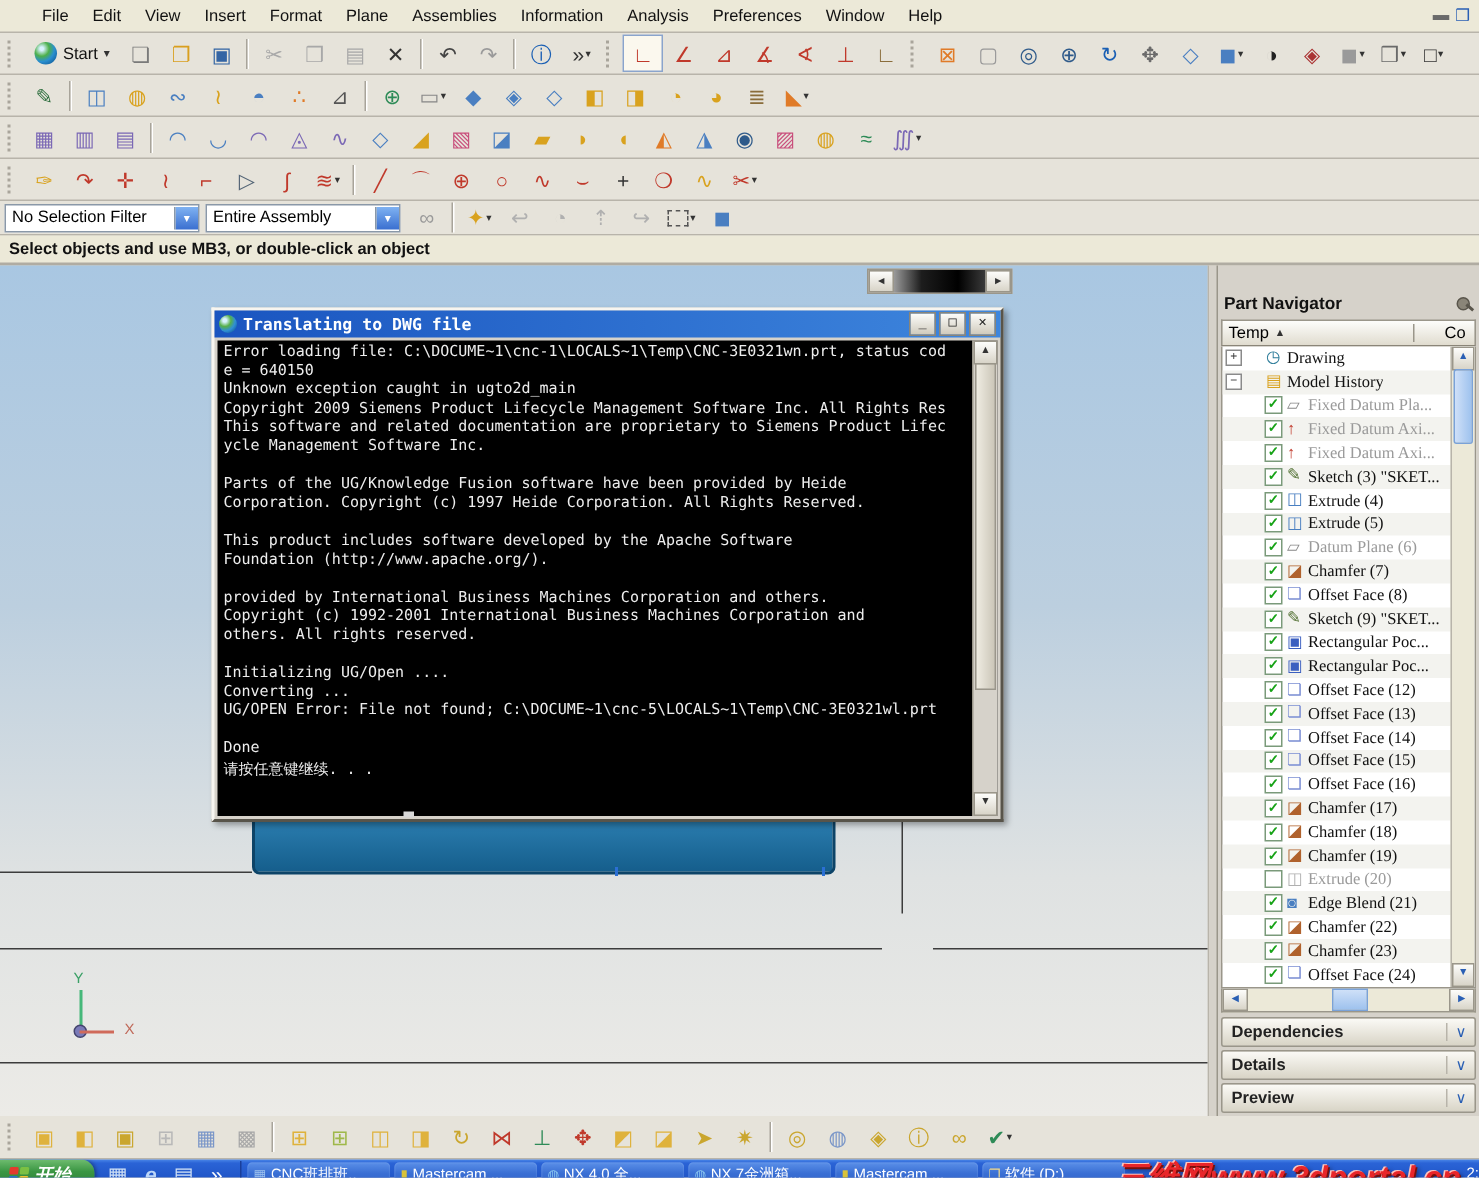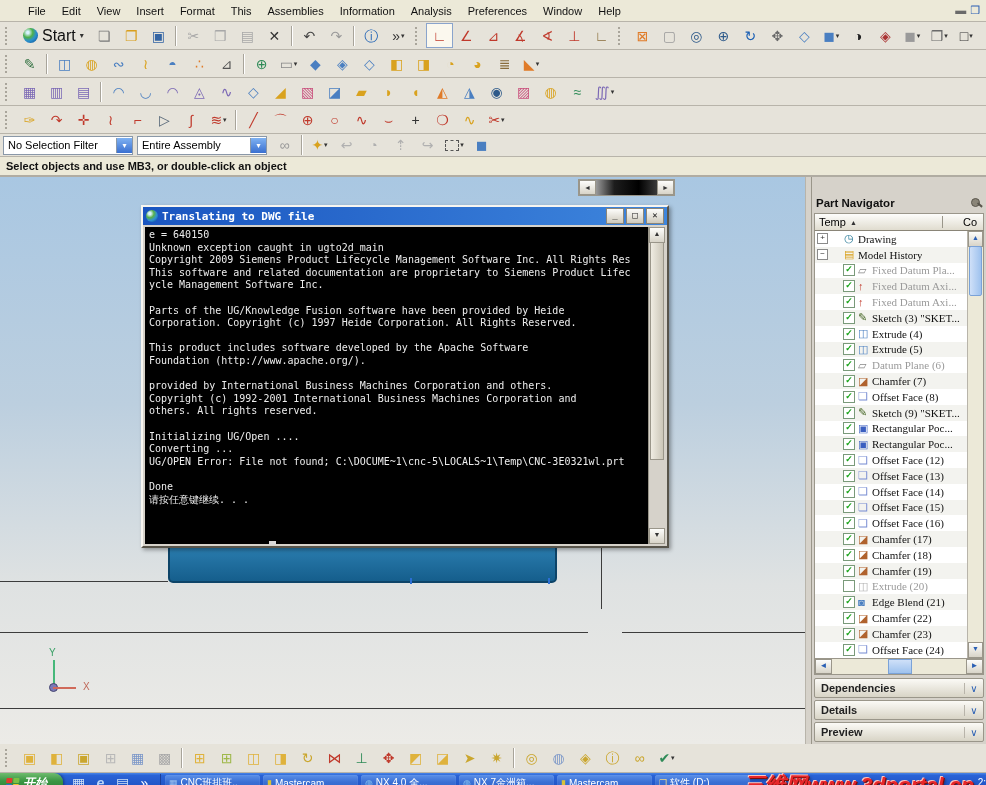--- a/index.html
+++ b/index.html
@@ -18,21 +18,21 @@
   .tbi{display:inline-flex;align-items:center;justify-content:center;width:25px;height:23px;border:1px solid transparent;flex:0 0 auto;}
   .tbi .g{font-style:normal;font-size:14px;line-height:1;}
   .tbi .dd{font-style:normal;font-size:7px;color:#333;margin-left:1px;}
   .tbi .dd:empty{display:none}
   .tbi.sep{width:0;height:20px;border:none;border-left:1px solid #a8a49a;border-right:1px solid #fff;margin:0 3px;}
   .tbi.grip{width:6px;height:18px;border:none;border-left:2px dotted #a9a59b;margin:0 3px;}
   .tbi.active{border:1px solid #8aa4cc;background:#fbf8ee;}
   .tbi.dashed .g{width:12px;height:9px;border:1px dashed #555;}
   .startbtn{display:inline-flex;align-items:center;gap:4px;padding:0 7px;height:23px;}
   .nxlogo{width:15px;height:15px;border-radius:50%;background:radial-gradient(circle at 32% 30%,#d8f2ff 8%,#4db04a 34%,#2a8fd0 58%,#0c4f8a 95%);display:inline-block;}
-  .startlbl{font-size:16px;color:#111;}
+  .startlbl{font-size:11px;color:#111;}
   .caret{font-size:8px;color:#333;}
 
   
   .selbar{height:22px;background:#e6e3da;border-bottom:1px solid #b8b4aa;display:flex;align-items:center;gap:4px;padding-left:3px;}
   .combo{display:flex;align-items:center;width:128px;height:17px;border:1px solid #8a98a8;background:#fff;}
   .combo .val{flex:1;padding:0 4px;font-size:11px;white-space:nowrap;overflow:hidden;}
   .combo .cbtn{width:15px;height:15px;background:linear-gradient(#7fb2f2,#3a6fd0);color:#fff;font-size:8px;text-align:center;line-height:15px;border-left:1px solid #8a98a8;}
 
   
   .statusbar{height:18px;background:#ece9d8;border-bottom:2px solid #b0aca2;display:flex;align-items:center;padding-left:6px;font-weight:bold;color:#111;}
@@ -132,21 +132,21 @@
 <body>
 
 <div class="menubar">
   <div style="display:flex">
 
   <span class="mi">File</span>
       <span class="mi">Edit</span>
       <span class="mi">View</span>
       <span class="mi">Insert</span>
       <span class="mi">Format</span>
-      <span class="mi">This</span>
+      <span class="mi">Plane</span>
       <span class="mi">Assemblies</span>
       <span class="mi">Information</span>
       <span class="mi">Analysis</span>
       <span class="mi">Preferences</span>
       <span class="mi">Window</span>
       <span class="mi">Help</span>
     </div>
   <span class="spacer"></span>
   <div class="wctl">
 
@@ -576,20 +576,21 @@
       <div class="ctitle">
         <span class="cicon"></span>
         <span class="ttl">Translating to DWG file</span>
         <span class="wbtn">_</span>
         <span class="wbtn">□</span>
         <span class="wbtn">✕</span>
       </div>
       <div class="cbody">
         <div class="clines">
 
+        <div class="cline">Error loading file: C:\DOCUME~1\cnc-1\LOCALS~1\Temp\CNC-3E0321wn.prt, status cod</div>
             <div class="cline">e = 640150</div>
             <div class="cline">Unknown exception caught in ugto2d_main</div>
             <div class="cline">Copyright 2009 Siemens Product Lifecycle Management Software Inc. All Rights Res</div>
             <div class="cline">This software and related documentation are proprietary to Siemens Product Lifec</div>
             <div class="cline">ycle Management Software Inc.</div>
             <div class="cline"></div>
             <div class="cline">Parts of the UG/Knowledge Fusion software have been provided by Heide</div>
             <div class="cline">Corporation. Copyright (c) 1997 Heide Corporation. All Rights Reserved.</div>
             <div class="cline"></div>
             <div class="cline">This product includes software developed by the Apache Software</div>

